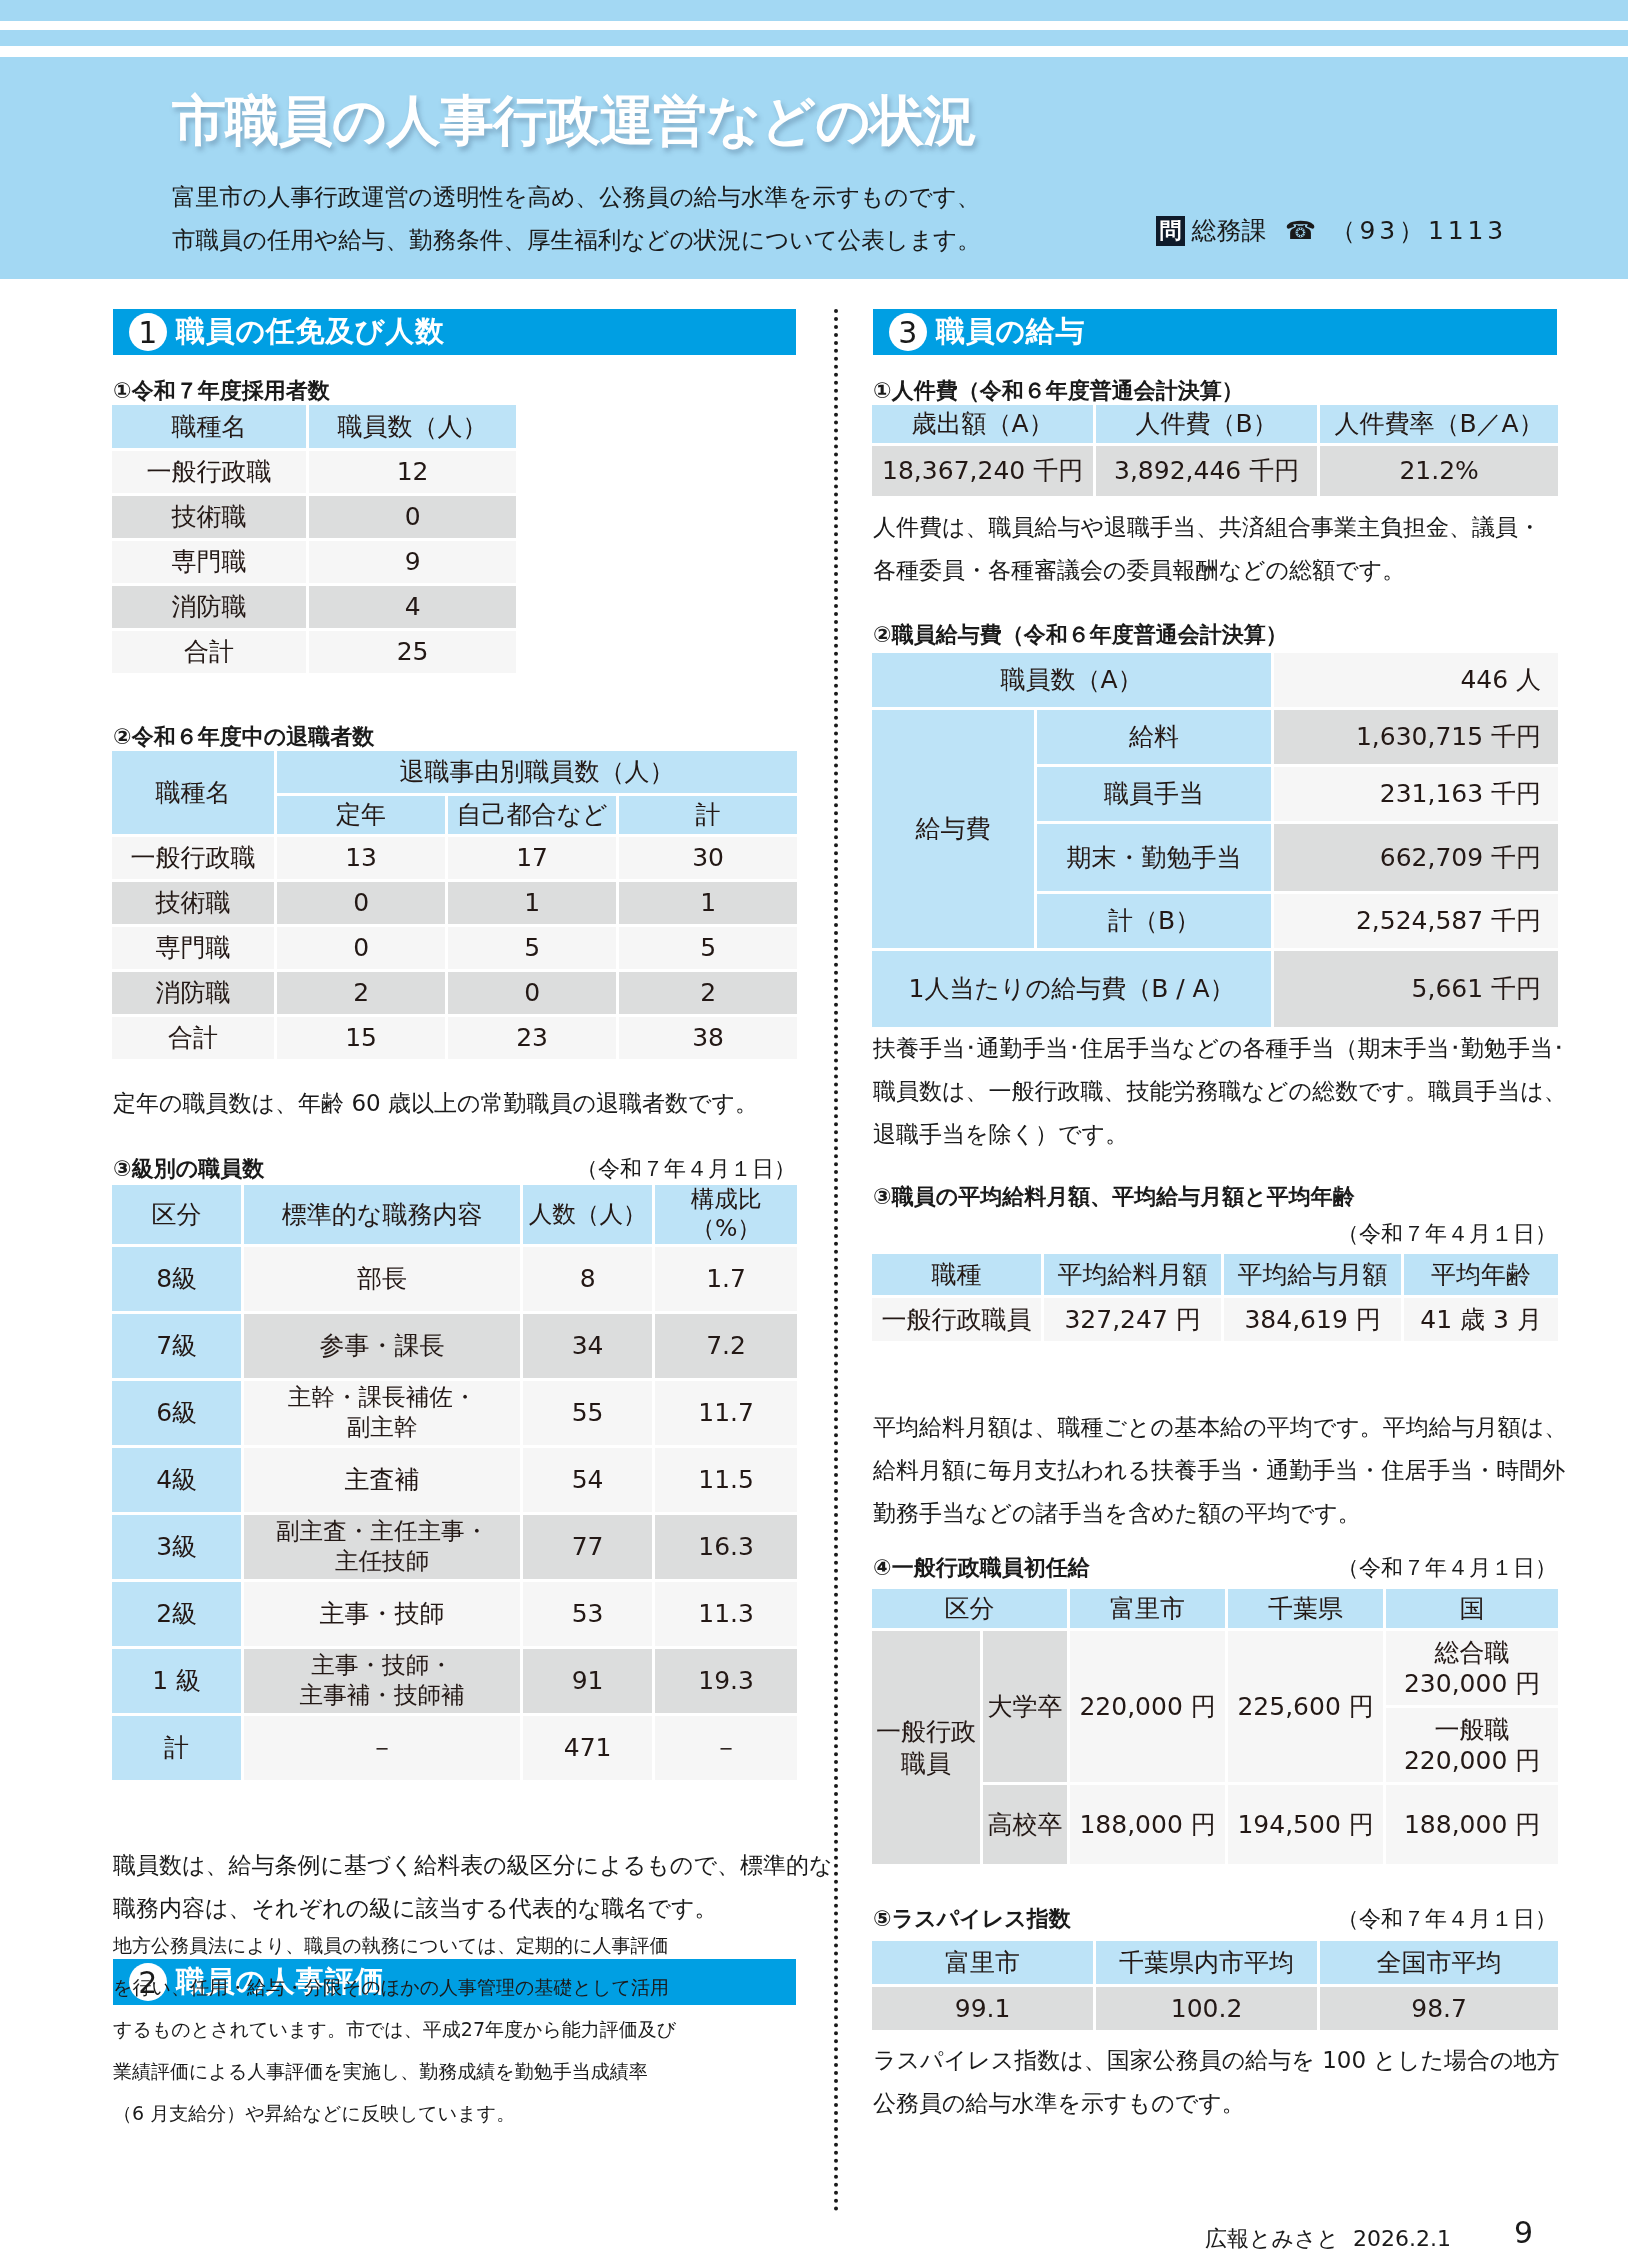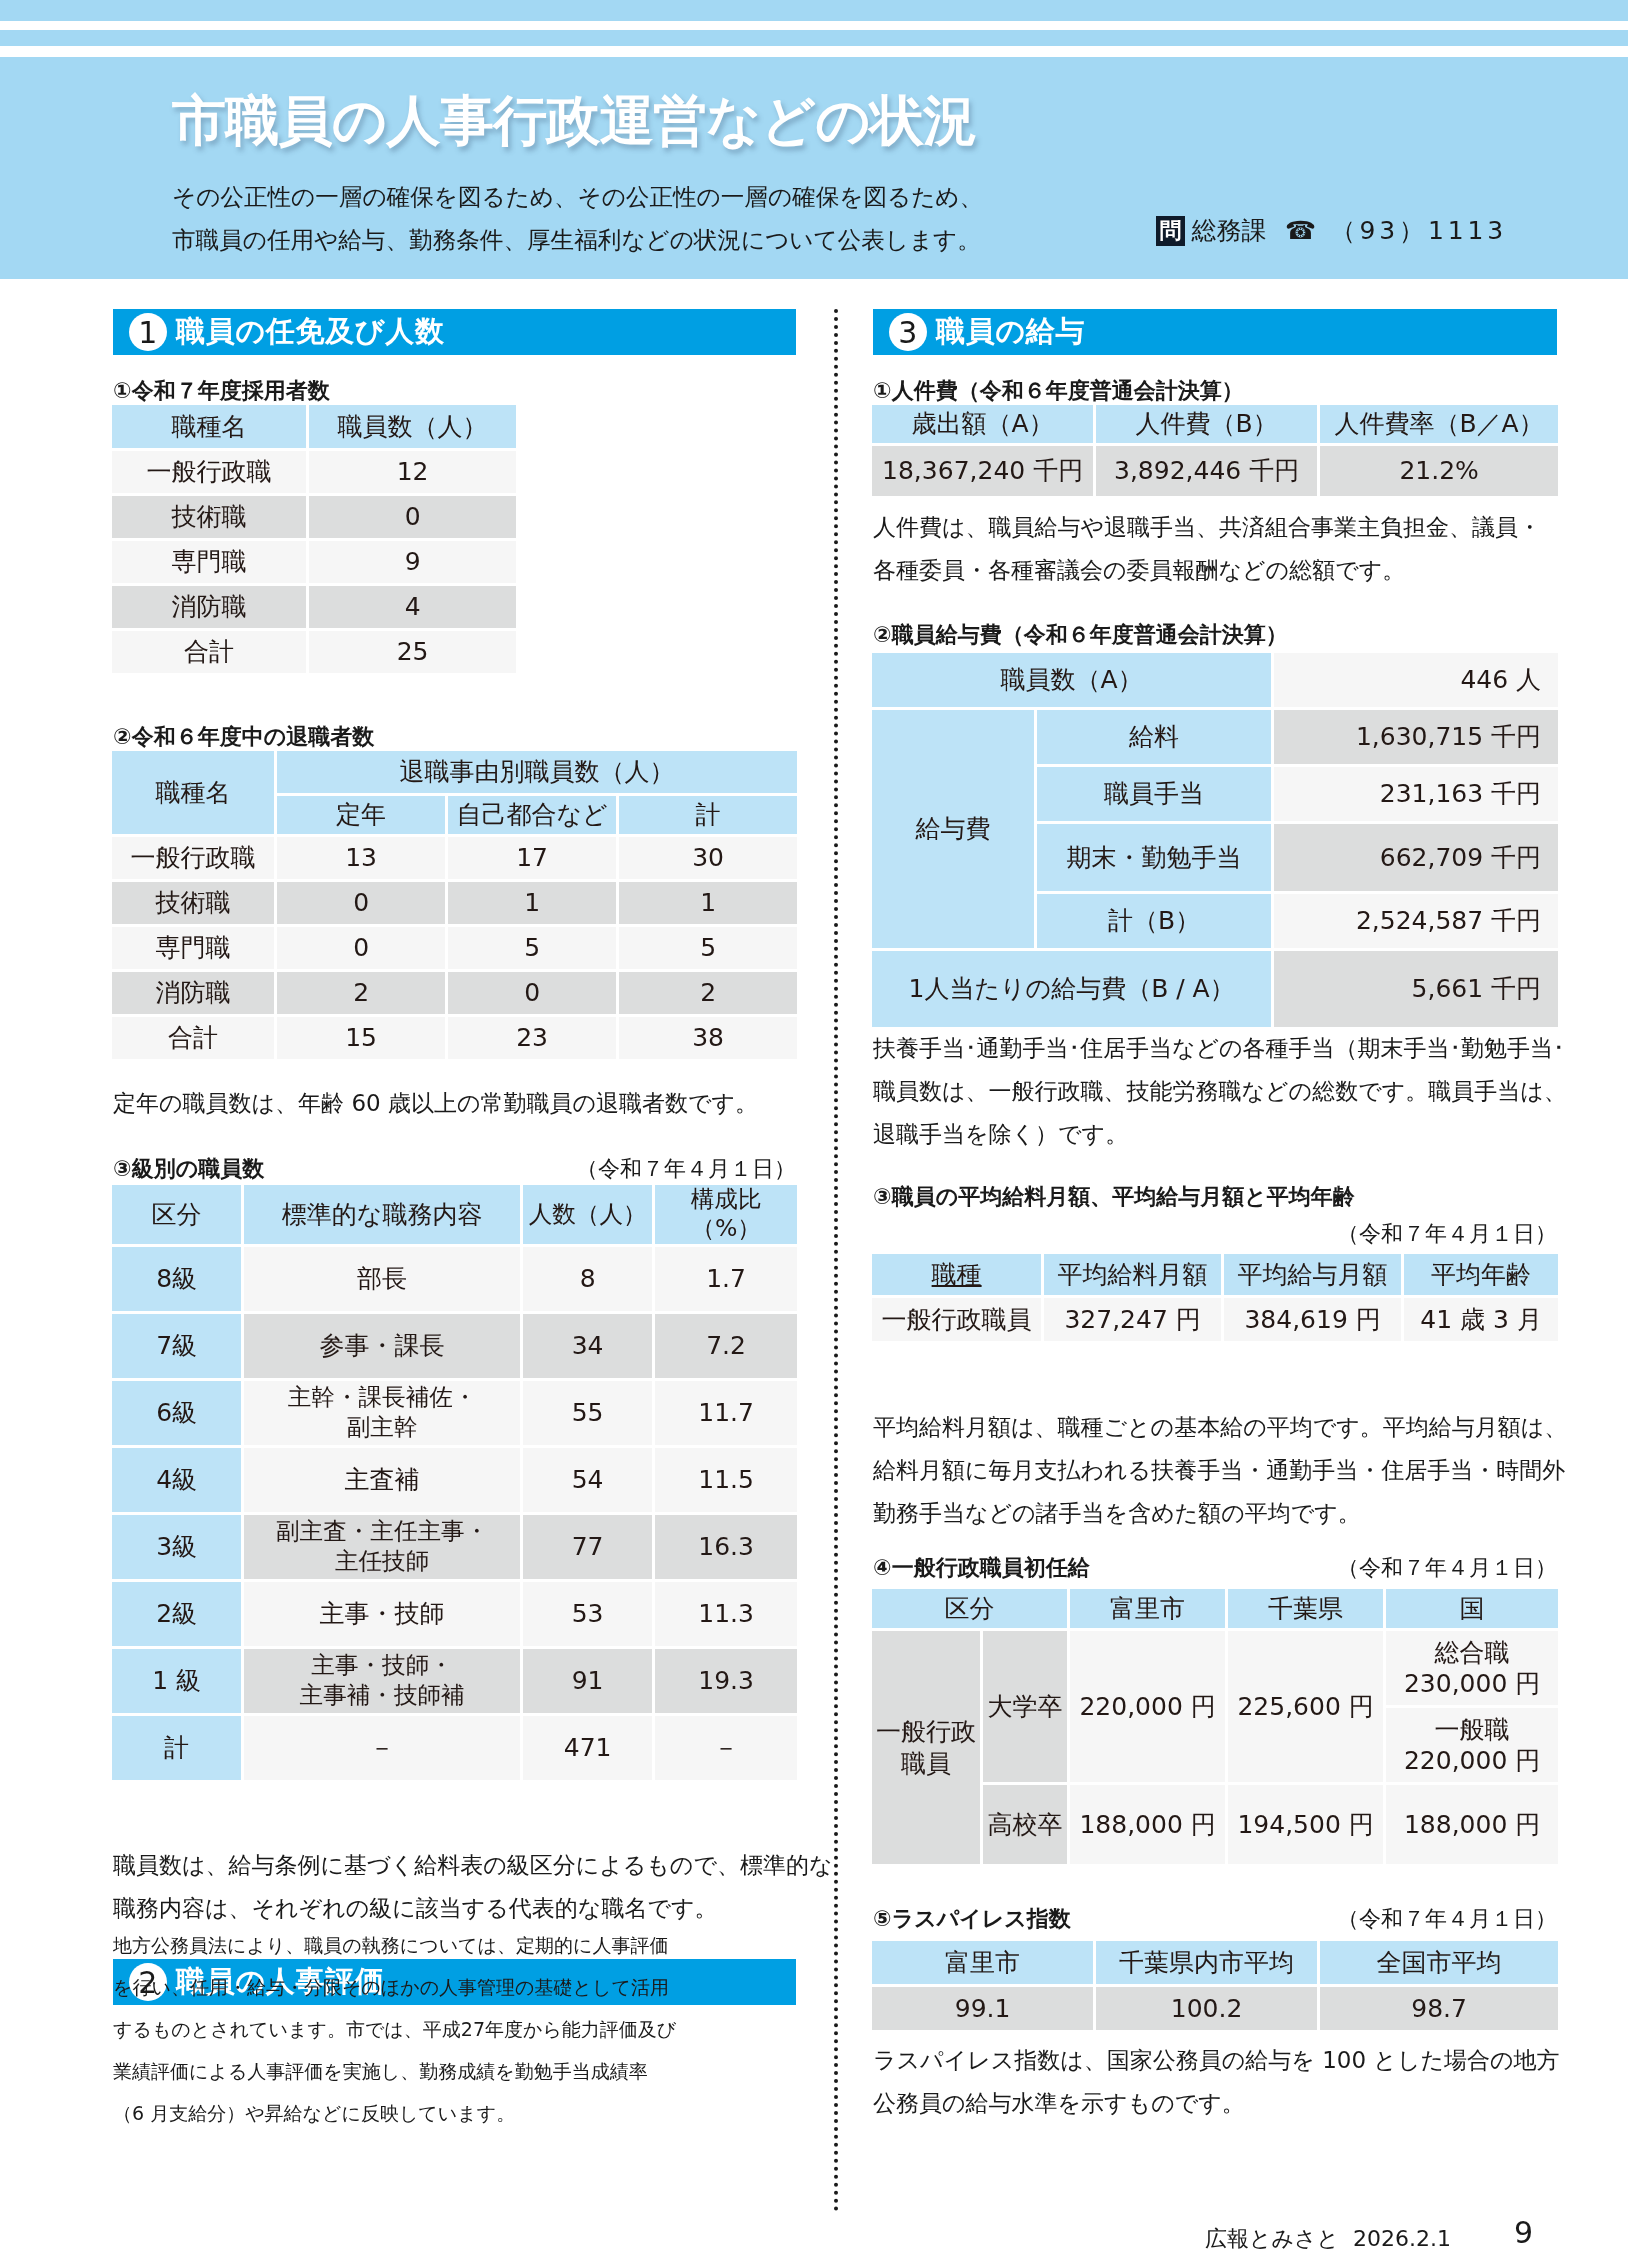--- a/index.html
+++ b/index.html
@@ -47,21 +47,21 @@
   .footer-page { position: absolute; top: 2215px; left: 1514px; font-size: 30px; color: #1a1a1a; }
 </style>
 </head>
 <body>
 
 <div class="hdr">
   <div class="hdr-stripe" style="top:21px;height:9.2px;"></div>
   <div class="hdr-stripe" style="top:46px;height:10.5px;"></div>
   <div class="hdr-title">市職員の人事行政運営などの状況</div>
   <div class="hdr-lead">
-    <div>その公正性の一層の確保を図るため、その公正性の一層の確保を図るため、</div>
+    <div>富里市の人事行政運営の透明性を高め、公務員の給与水準を示すものです、</div>
     <div>市職員の任用や給与、勤務条件、厚生福利などの状況について公表します。</div>
   </div>
   <div class="hdr-contact">
     <span class="toi-icon">問</span>
     <span>総務課</span>
     <span class="tel-icon">☎</span>
     <span class="tel-num">（93）1113</span>
   </div>
 </div>
 
@@ -292,21 +292,21 @@
     <div>扶養手当･通勤手当･住居手当などの各種手当（期末手当･勤勉手当･</div>
     <div>職員数は、一般行政職、技能労務職などの総数です。職員手当は、</div>
     <div>退職手当を除く）です。</div>
   </div>
 
   <div class="sub" style="top:1182px;">③職員の平均給料月額、平均給与月額と平均年齢</div>
   <div class="asof" style="top:1219px;">（令和７年４月１日）</div>
   <table class="tbl" style="top:1251px;width:692px;">
     <tbody>
         <tr style="height:41px;">
-      <td class="hd" style="width:169px;text-decoration:underline;">職種</td>
+      <td class="hd" style="width:169px;">職種</td>
       <td class="hd" style="width:177px;">平均給料月額</td>
       <td class="hd" style="width:177px;">平均給与月額</td>
       <td class="hd">平均年齢</td>
     </tr>
     <tr style="height:43px;">
       <td class="w">一般行政職員</td>
       <td class="w">327,247 円</td>
       <td class="w">384,619 円</td>
       <td class="w">41 歳 3 月</td>
     </tr>

